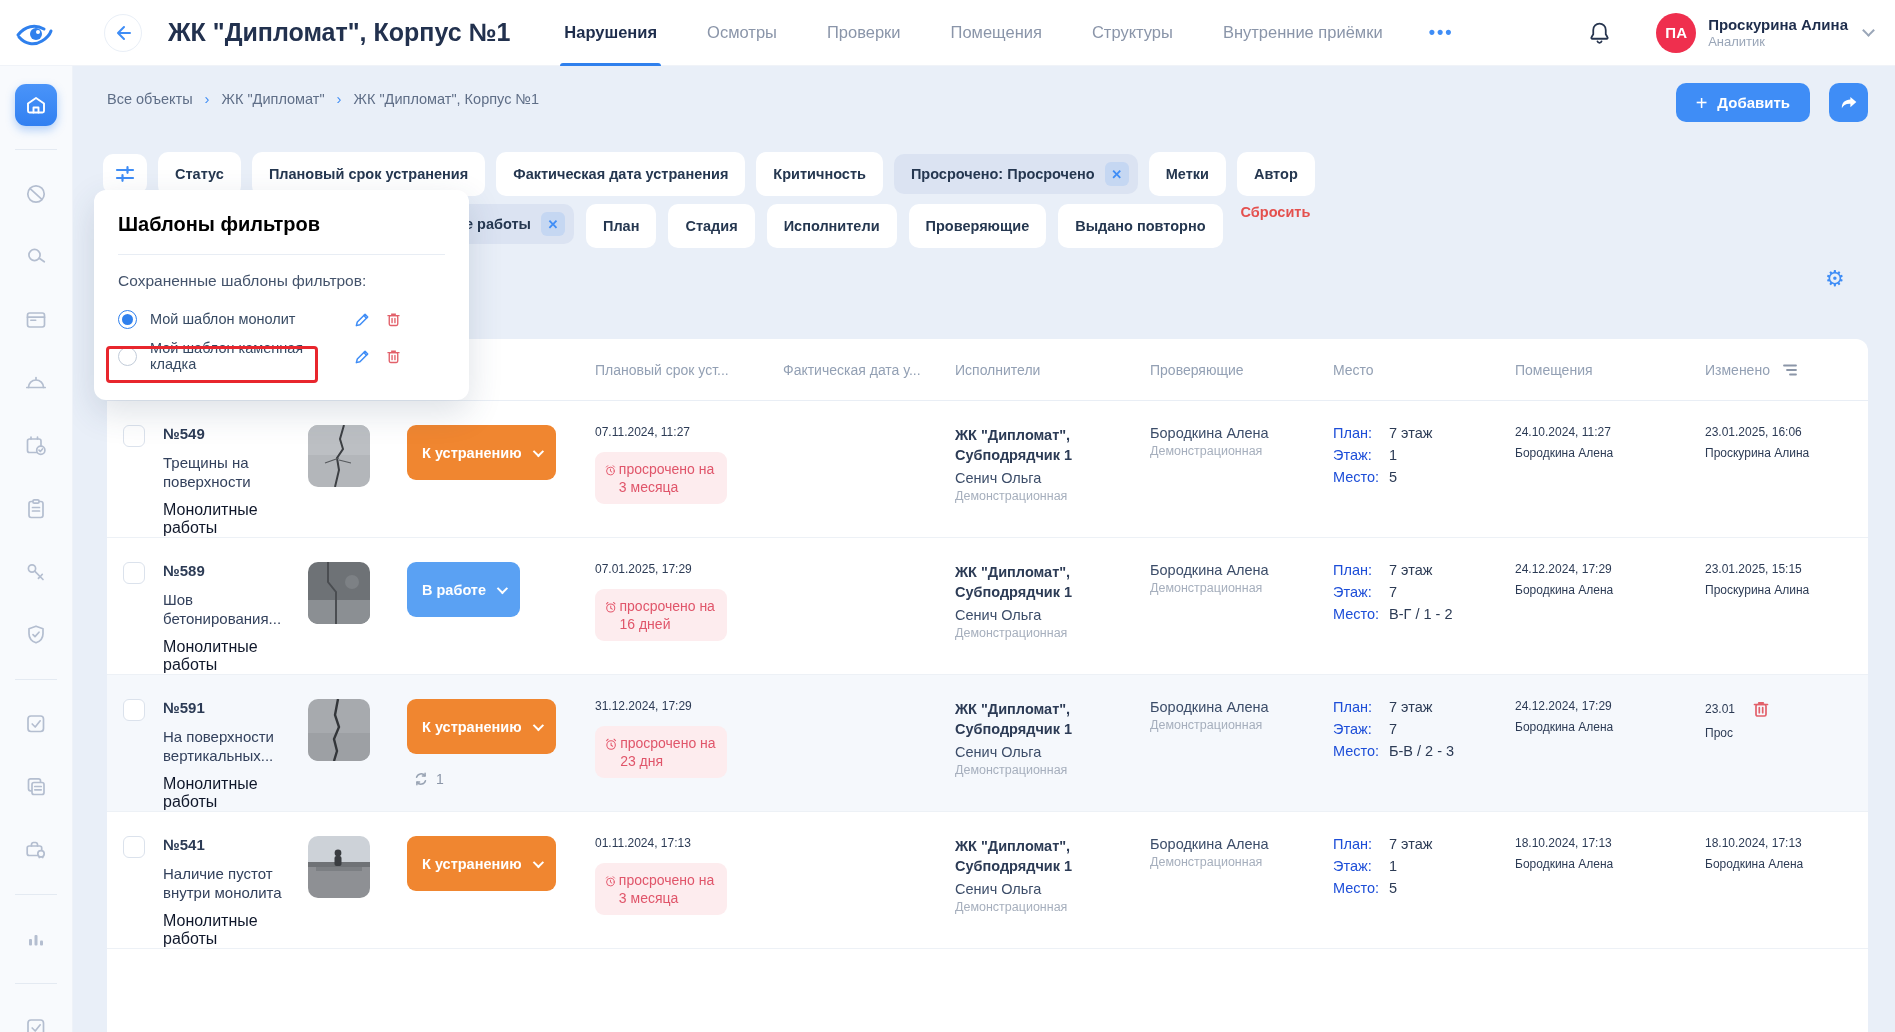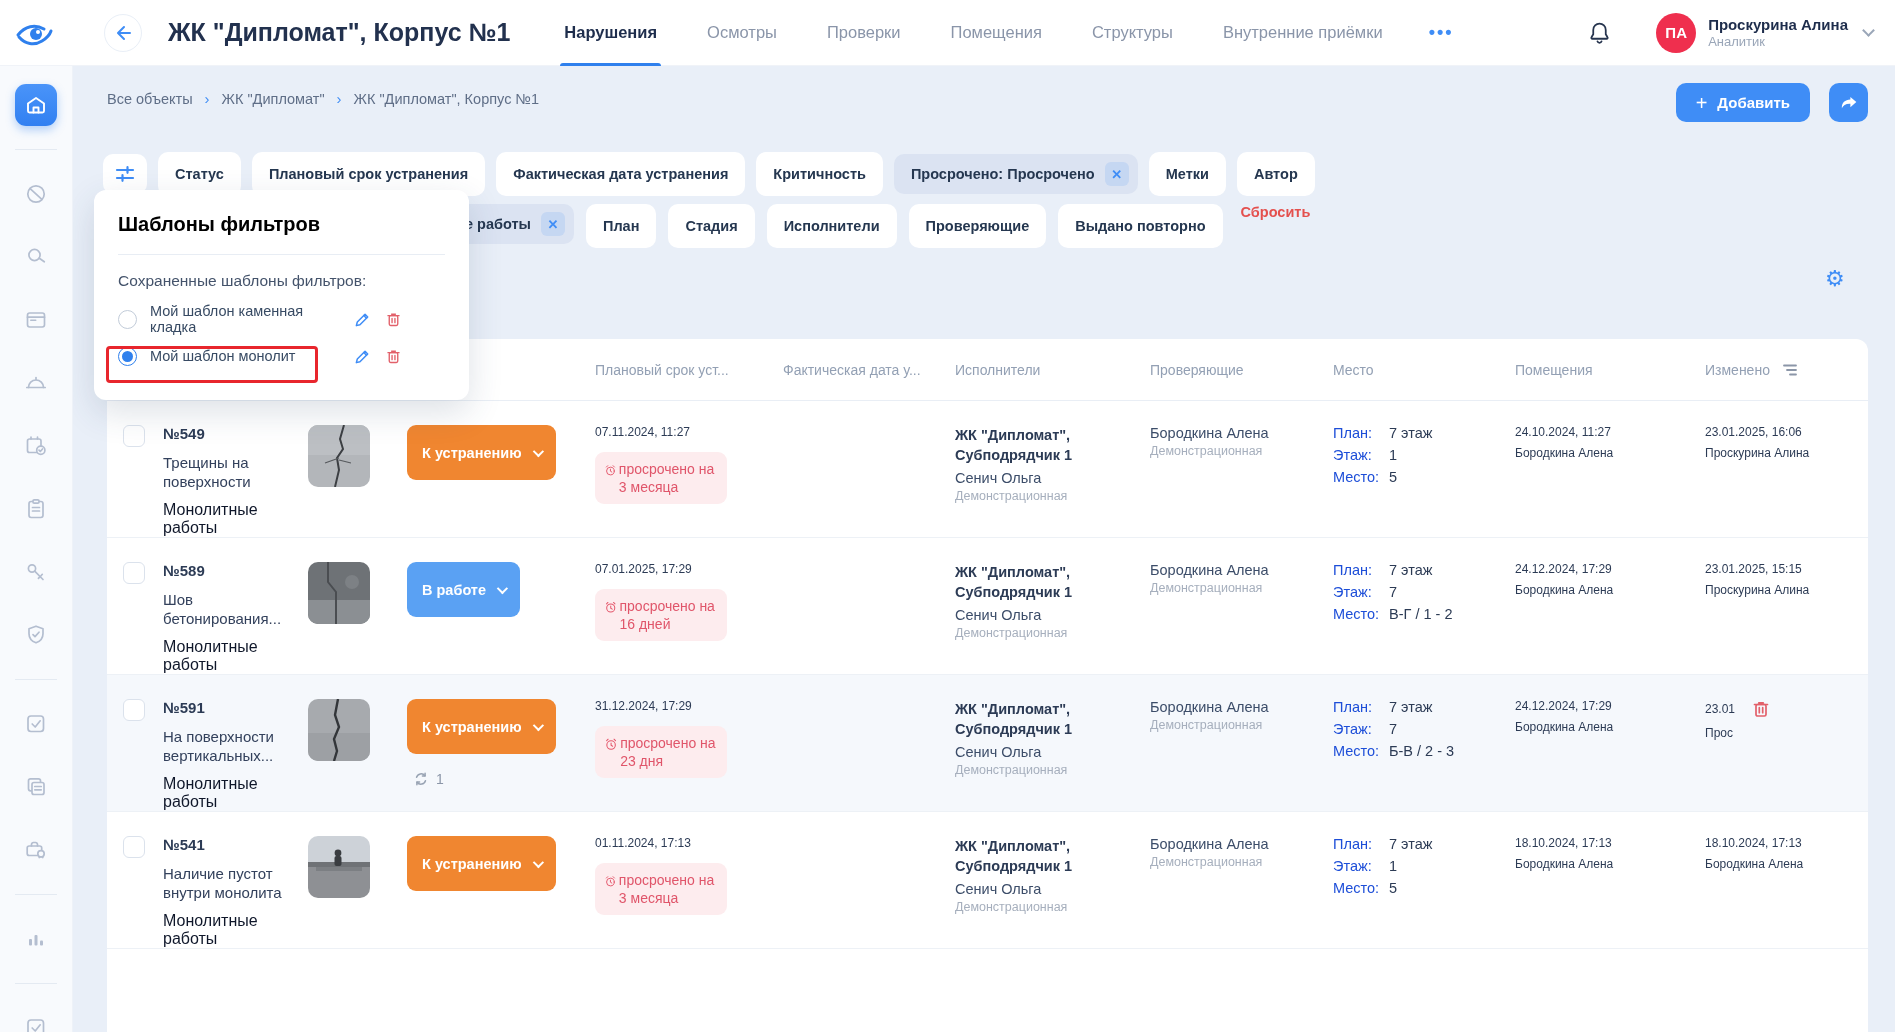--- a/index.html
+++ b/index.html
@@ -641,46 +641,46 @@
           <div class="date-txt l2">Бородкина Алена</div>
         </div>
       </div>
     </div>
 
     <div class="tpl-panel">
       <div class="tpl-title">Шаблоны фильтров</div>
       <div class="tpl-div"></div>
       <div class="tpl-sub">Сохраненные шаблоны фильтров:</div>
       <div class="tpl-opt">
+        <span class="radio checked"></span>
+        <span class="tpl-label">Мой шаблон монолит</span>
+        <span class="opt-actions">
+          <svg width="17" height="17" viewBox="0 0 18 18" fill="none" stroke="#3f8df6" stroke-width="1.6" stroke-linecap="round" stroke-linejoin="round">
+            <path d="M2.5 15.5l1-3.8 8.2-8.2 2.8 2.8-8.2 8.2z"></path>
+              <path d="M10.4 4.8l2.8 2.8"></path>
+          </svg>
+          <svg width="17" height="17" viewBox="0 0 20 20" fill="none" stroke="#e2606a" stroke-width="1.6" stroke-linecap="round">
+            <path d="M3.5 5.5h13M8 5.5V3.8h4v1.7"></path>
+              <rect x="5" y="5.5" width="10" height="11.5" rx="1.6"></rect>
+              <path d="M8.3 8.7v5M11.7 8.7v5"></path>
+          </svg>
+        </span>
+      </div>
+      <div class="tpl-opt">
         <span class="radio"></span>
         <span class="tpl-label">Мой шаблон каменная кладка</span>
         <span class="opt-actions">
           <svg width="17" height="17" viewBox="0 0 18 18" fill="none" stroke="#3f8df6" stroke-width="1.6" stroke-linecap="round" stroke-linejoin="round">
             <path d="M2.5 15.5l1-3.8 8.2-8.2 2.8 2.8-8.2 8.2z"></path>
               <path d="M10.4 4.8l2.8 2.8"></path>
           </svg>
           <svg width="17" height="17" viewBox="0 0 20 20" fill="none" stroke="#e2606a" stroke-width="1.6" stroke-linecap="round">
             <path d="M3.5 5.5h13M8 5.5V3.8h4v1.7"></path>
               <rect x="5" y="5.5" width="10" height="11.5" rx="1.6"></rect>
               <path d="M8.3 8.7v5M11.7 8.7v5"></path>
           </svg>
         </span>
       </div>
-      <div class="tpl-opt">
-        <span class="radio checked"></span>
-        <span class="tpl-label">Мой шаблон монолит</span>
-        <span class="opt-actions">
-          <svg width="17" height="17" viewBox="0 0 18 18" fill="none" stroke="#3f8df6" stroke-width="1.6" stroke-linecap="round" stroke-linejoin="round">
-            <path d="M2.5 15.5l1-3.8 8.2-8.2 2.8 2.8-8.2 8.2z"></path>
-              <path d="M10.4 4.8l2.8 2.8"></path>
-          </svg>
-          <svg width="17" height="17" viewBox="0 0 20 20" fill="none" stroke="#e2606a" stroke-width="1.6" stroke-linecap="round">
-            <path d="M3.5 5.5h13M8 5.5V3.8h4v1.7"></path>
-              <rect x="5" y="5.5" width="10" height="11.5" rx="1.6"></rect>
-              <path d="M8.3 8.7v5M11.7 8.7v5"></path>
-          </svg>
-        </span>
-      </div>
       <div class="annotation"></div>
     </div>
 
   </div>
 </div>
 
 </body></html>

